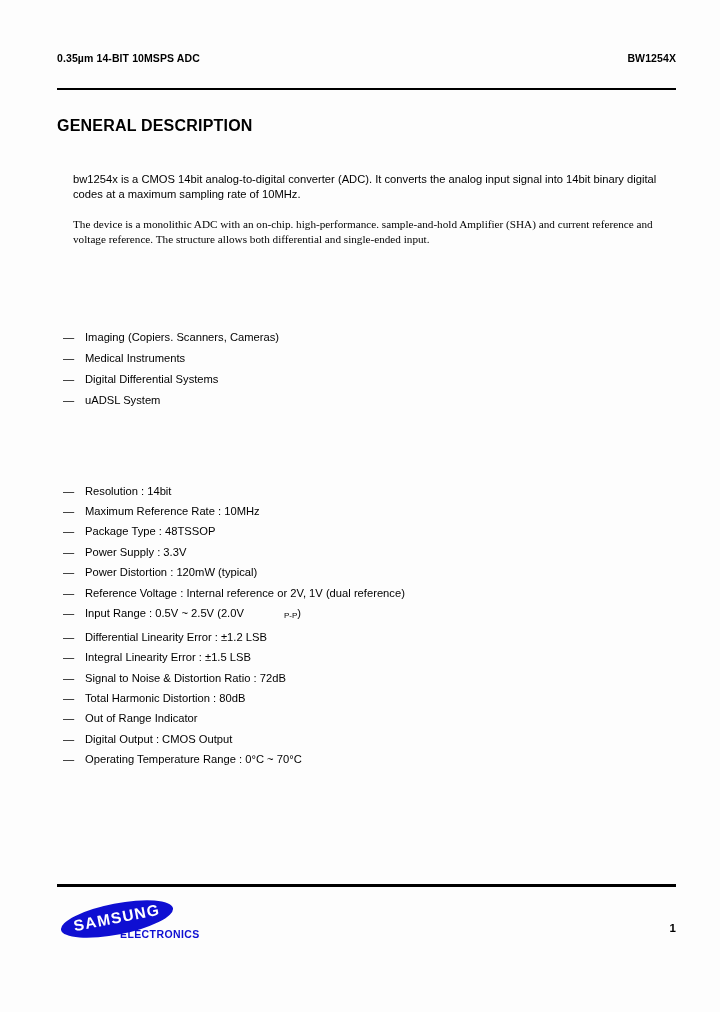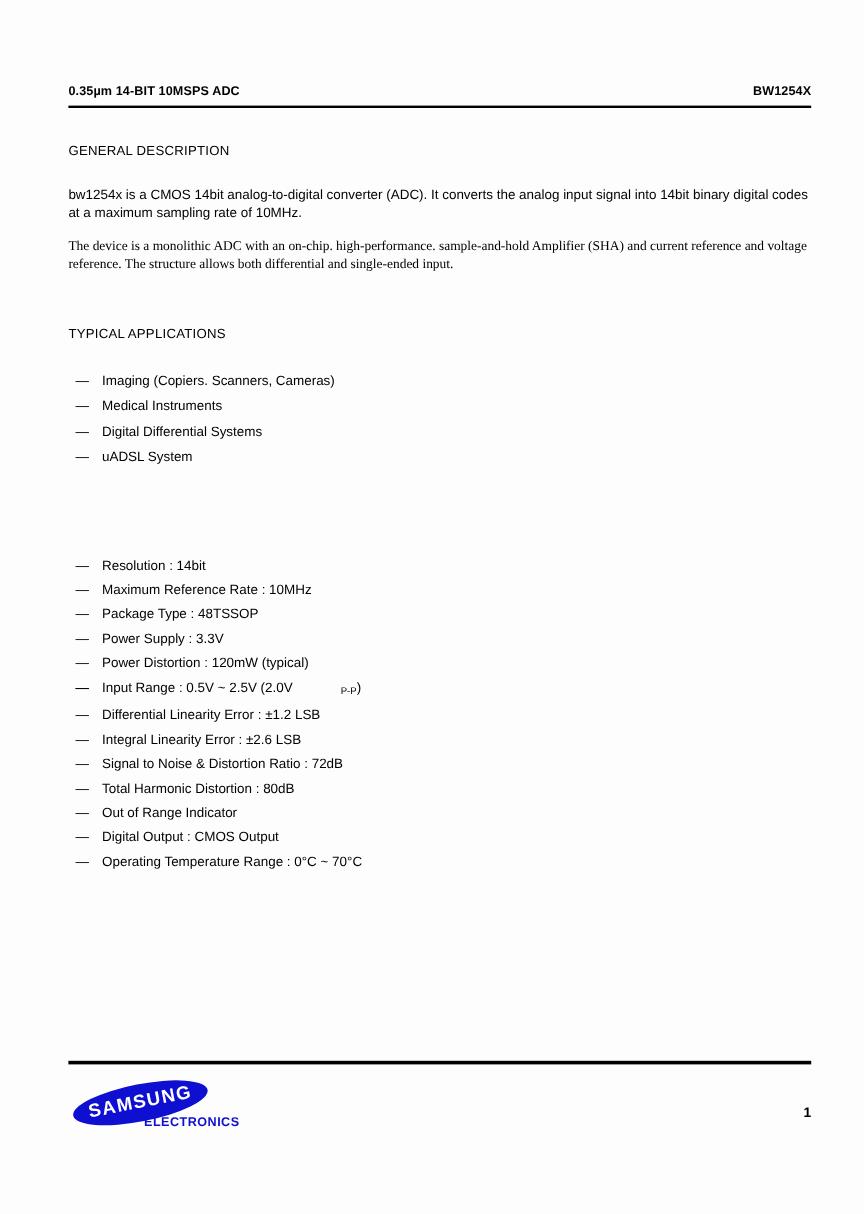--- a/index.html
+++ b/index.html
@@ -21,21 +21,21 @@
     left: 0; top: 0;
     width: 720px;
     height: 1012px;
     background: #fdfdfd;
   }
 
   
   .header {
     position: absolute;
     left: 57px;
-    top: 70px;
+    top: 52px;
     width: 619px;
     display: flex;
     justify-content: space-between;
     align-items: center;
   }
   .header-left, .header-right {
     font-size: 10.5px;
     font-weight: bold;
     letter-spacing: 0.1px;
     white-space: nowrap;
@@ -52,30 +52,30 @@
   
   .content {
     position: absolute;
     left: 57px;
     top: 118px;
     width: 622px;
   }
 
   h2.section-title {
     margin: 0;
-    font-size: 11px;
-    font-weight: normal;
+    font-size: 16px;
+    font-weight: bold;
     letter-spacing: 0.2px;
     line-height: 16px;
   }
 
   .para {
     font-size: 11.2px;
     line-height: 14.6px;
-    margin: 0;
+    margin: 16px;
     text-align: left;
   }
   .para + .para {
     margin-top: 13px;
     font-family: Liberation Serif, serif;
   }
 
   .gap-after-title { height: 22px; }
   .gap-section-1 { height: 44px; }
   .gap-section-2 { height: 49px; }
@@ -149,42 +149,41 @@
 
   <div class="content">
 
     <h2 class="section-title">GENERAL DESCRIPTION</h2>
     <div class="gap-after-title"></div>
     <p class="para">bw1254x is a CMOS 14bit analog-to-digital converter (ADC).  It converts the analog input signal into 14bit binary digital codes at a maximum sampling rate of 10MHz.</p>
     <p class="para">The device is a monolithic ADC with an on-chip. high-performance. sample-and-hold Amplifier (SHA) and current reference and voltage reference.  The structure allows both differential and single-ended input.</p>
 
     <div class="gap-section-1"></div>
 
-    <h2 class="section-title">TYPICAL APPLICATIONS</h2>
     <div class="gap-list"></div>
     <ul class="dash-list applications">
       <li><span class="dash">—</span><span>Imaging (Copiers. Scanners, Cameras)</span></li>
       <li><span class="dash">—</span><span>Medical Instruments</span></li>
       <li><span class="dash">—</span><span>Digital Differential Systems</span></li>
       <li><span class="dash">—</span><span>uADSL System</span></li>
     </ul>
 
     <div class="gap-section-2"></div>
 
     <div class="gap-list"></div>
     <ul class="dash-list features">
       <li><span class="dash">—</span><span>Resolution : 14bit</span></li>
       <li><span class="dash">—</span><span>Maximum Reference Rate : 10MHz</span></li>
       <li><span class="dash">—</span><span>Package Type : 48TSSOP</span></li>
       <li><span class="dash">—</span><span>Power Supply : 3.3V</span></li>
       <li><span class="dash">—</span><span>Power Distortion : 120mW (typical)</span></li>
-      <li><span class="dash">—</span></li>
+      <li><span class="dash">—</span><span>Reference Voltage : Internal reference or 2V, 1V (dual reference)</span></li>
       <li><span class="dash">—</span><span>Input Range : 0.5V ~ 2.5V (2.0V</span><span class="sub">P-P</span><span>)</span></li>
       <li><span class="dash">—</span><span>Differential Linearity Error : ±1.2 LSB</span></li>
-      <li><span class="dash">—</span><span>Integral Linearity Error : ±2.6 LSB</span></li>
+      <li><span class="dash">—</span><span>Integral Linearity Error : ±1.5 LSB</span></li>
       <li><span class="dash">—</span><span>Signal to Noise &amp; Distortion Ratio : 72dB</span></li>
       <li><span class="dash">—</span><span>Total Harmonic Distortion : 80dB</span></li>
       <li><span class="dash">—</span><span>Out of Range Indicator</span></li>
       <li><span class="dash">—</span><span>Digital Output : CMOS Output</span></li>
       <li><span class="dash">—</span><span>Operating Temperature Range : 0°C ~ 70°C</span></li>
     </ul>
 
   </div>
 
   <div class="footer-rule"></div>

